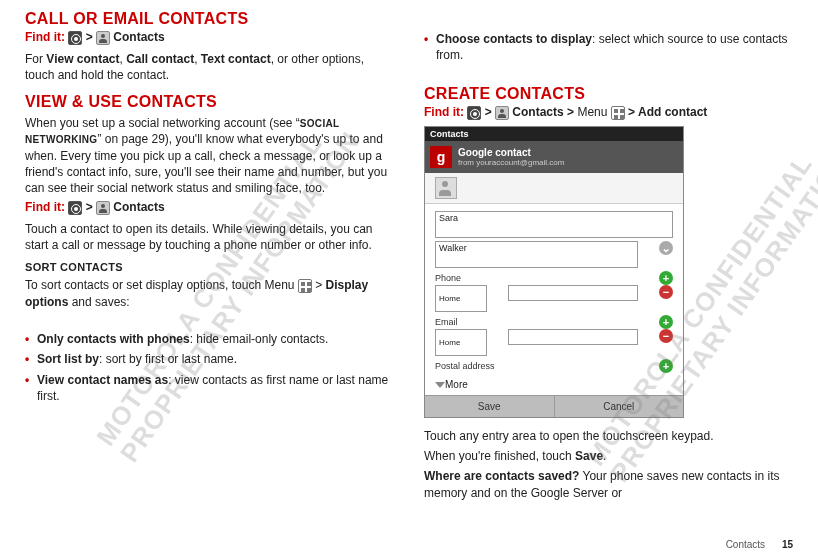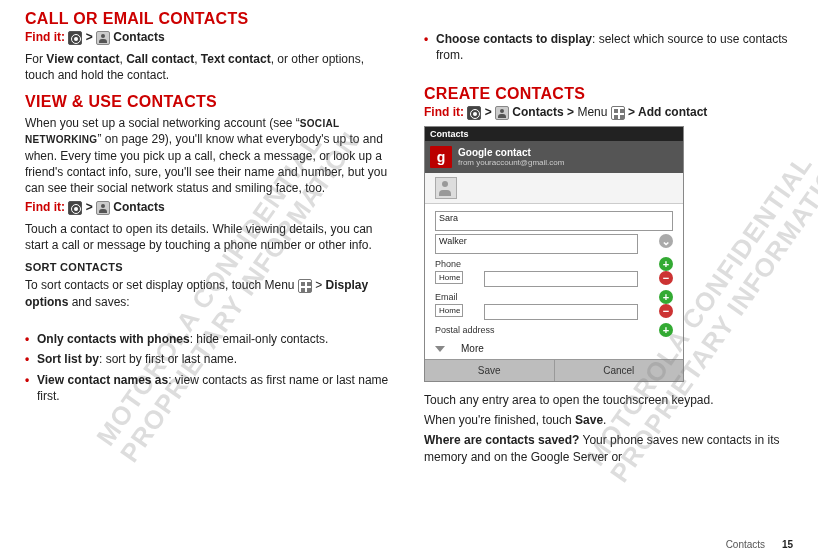--- a/index.html
+++ b/index.html
@@ -37,30 +37,30 @@
 .ph-g{width:22px;height:22px;background:#b00;color:#fff;display:flex;align-items:center;justify-content:center;font-weight:bold;font-size:14px;border-radius:1px}
 .ph-acct-name{font-weight:bold;font-size:10px}
 .ph-acct-sub{font-size:8px;color:#ccc}
 .ph-photo{padding:4px 10px;border-bottom:1px solid #ccc;background:#f4f4f4}
 .ph-photo-box{width:22px;height:22px;border:1px solid #aaa;background:#ddd;position:relative}
 .ph-photo-box::before{content:"";position:absolute;top:3px;left:6px;width:6px;height:6px;border-radius:50%;background:#999}
 .ph-photo-box::after{content:"";position:absolute;bottom:2px;left:3px;width:12px;height:6px;border-radius:4px 4px 0 0;background:#999}
 .ph-body{background:#fff;padding:4px 10px 2px 10px}
 .ph-field{margin:3px 0}
 .ph-label{font-size:9px;color:#333;font-weight:normal;margin-bottom:1px}
-.ph-input{height:20px;border:1px solid #999;background:#fff;width:100%}
+.ph-input{height:27px;border:1px solid #999;background:#fff;width:100%}
 .ph-row{display:flex;align-items:flex-start;gap:21px}
-.ph-type{font-size:8px;border:1px solid #999;padding:1px 3px;background:#fff;width:28px}
+.ph-type{font-size:8px;border:1px solid #999;padding:8px 3px;background:#fff;width:52px}
 .ph-input2{height:16px;border:1px solid #999;background:#fff;flex:1}
 .ph-plus,.ph-minus,.ph-dot{width:14px;height:14px;border-radius:50%;display:flex;align-items:center;justify-content:center;color:#fff;font-weight:bold;font-size:11px;line-height:1}
 .ph-plus{background:#3a3}
 .ph-minus{background:#c33}
 .ph-dot{background:#aaa}
 .ph-headrow{display:flex;align-items:center;justify-content:space-between}
-.ph-more{display:flex;align-items:center;gap:16px;padding:3px 0}
+.ph-more{display:flex;align-items:center;gap:0;padding:3px 0}
 .ph-more .chev{width:0;height:0;border-left:5px solid transparent;border-right:5px solid transparent;border-top:6px solid #888}
 .ph-btns{display:flex;background:#bdbdbd}
 .ph-btn{flex:1;text-align:center;padding:5px 0;font-size:10px;color:#333;border-top:1px solid #999}
 .ph-btn:first-child{border-right:1px solid #999}
 </style>
 </head>
 <body>
 
 <div class="wm wm1">MOTOROLA CONFIDENTIAL
 PROPRIETARY INFORMATION</div>

